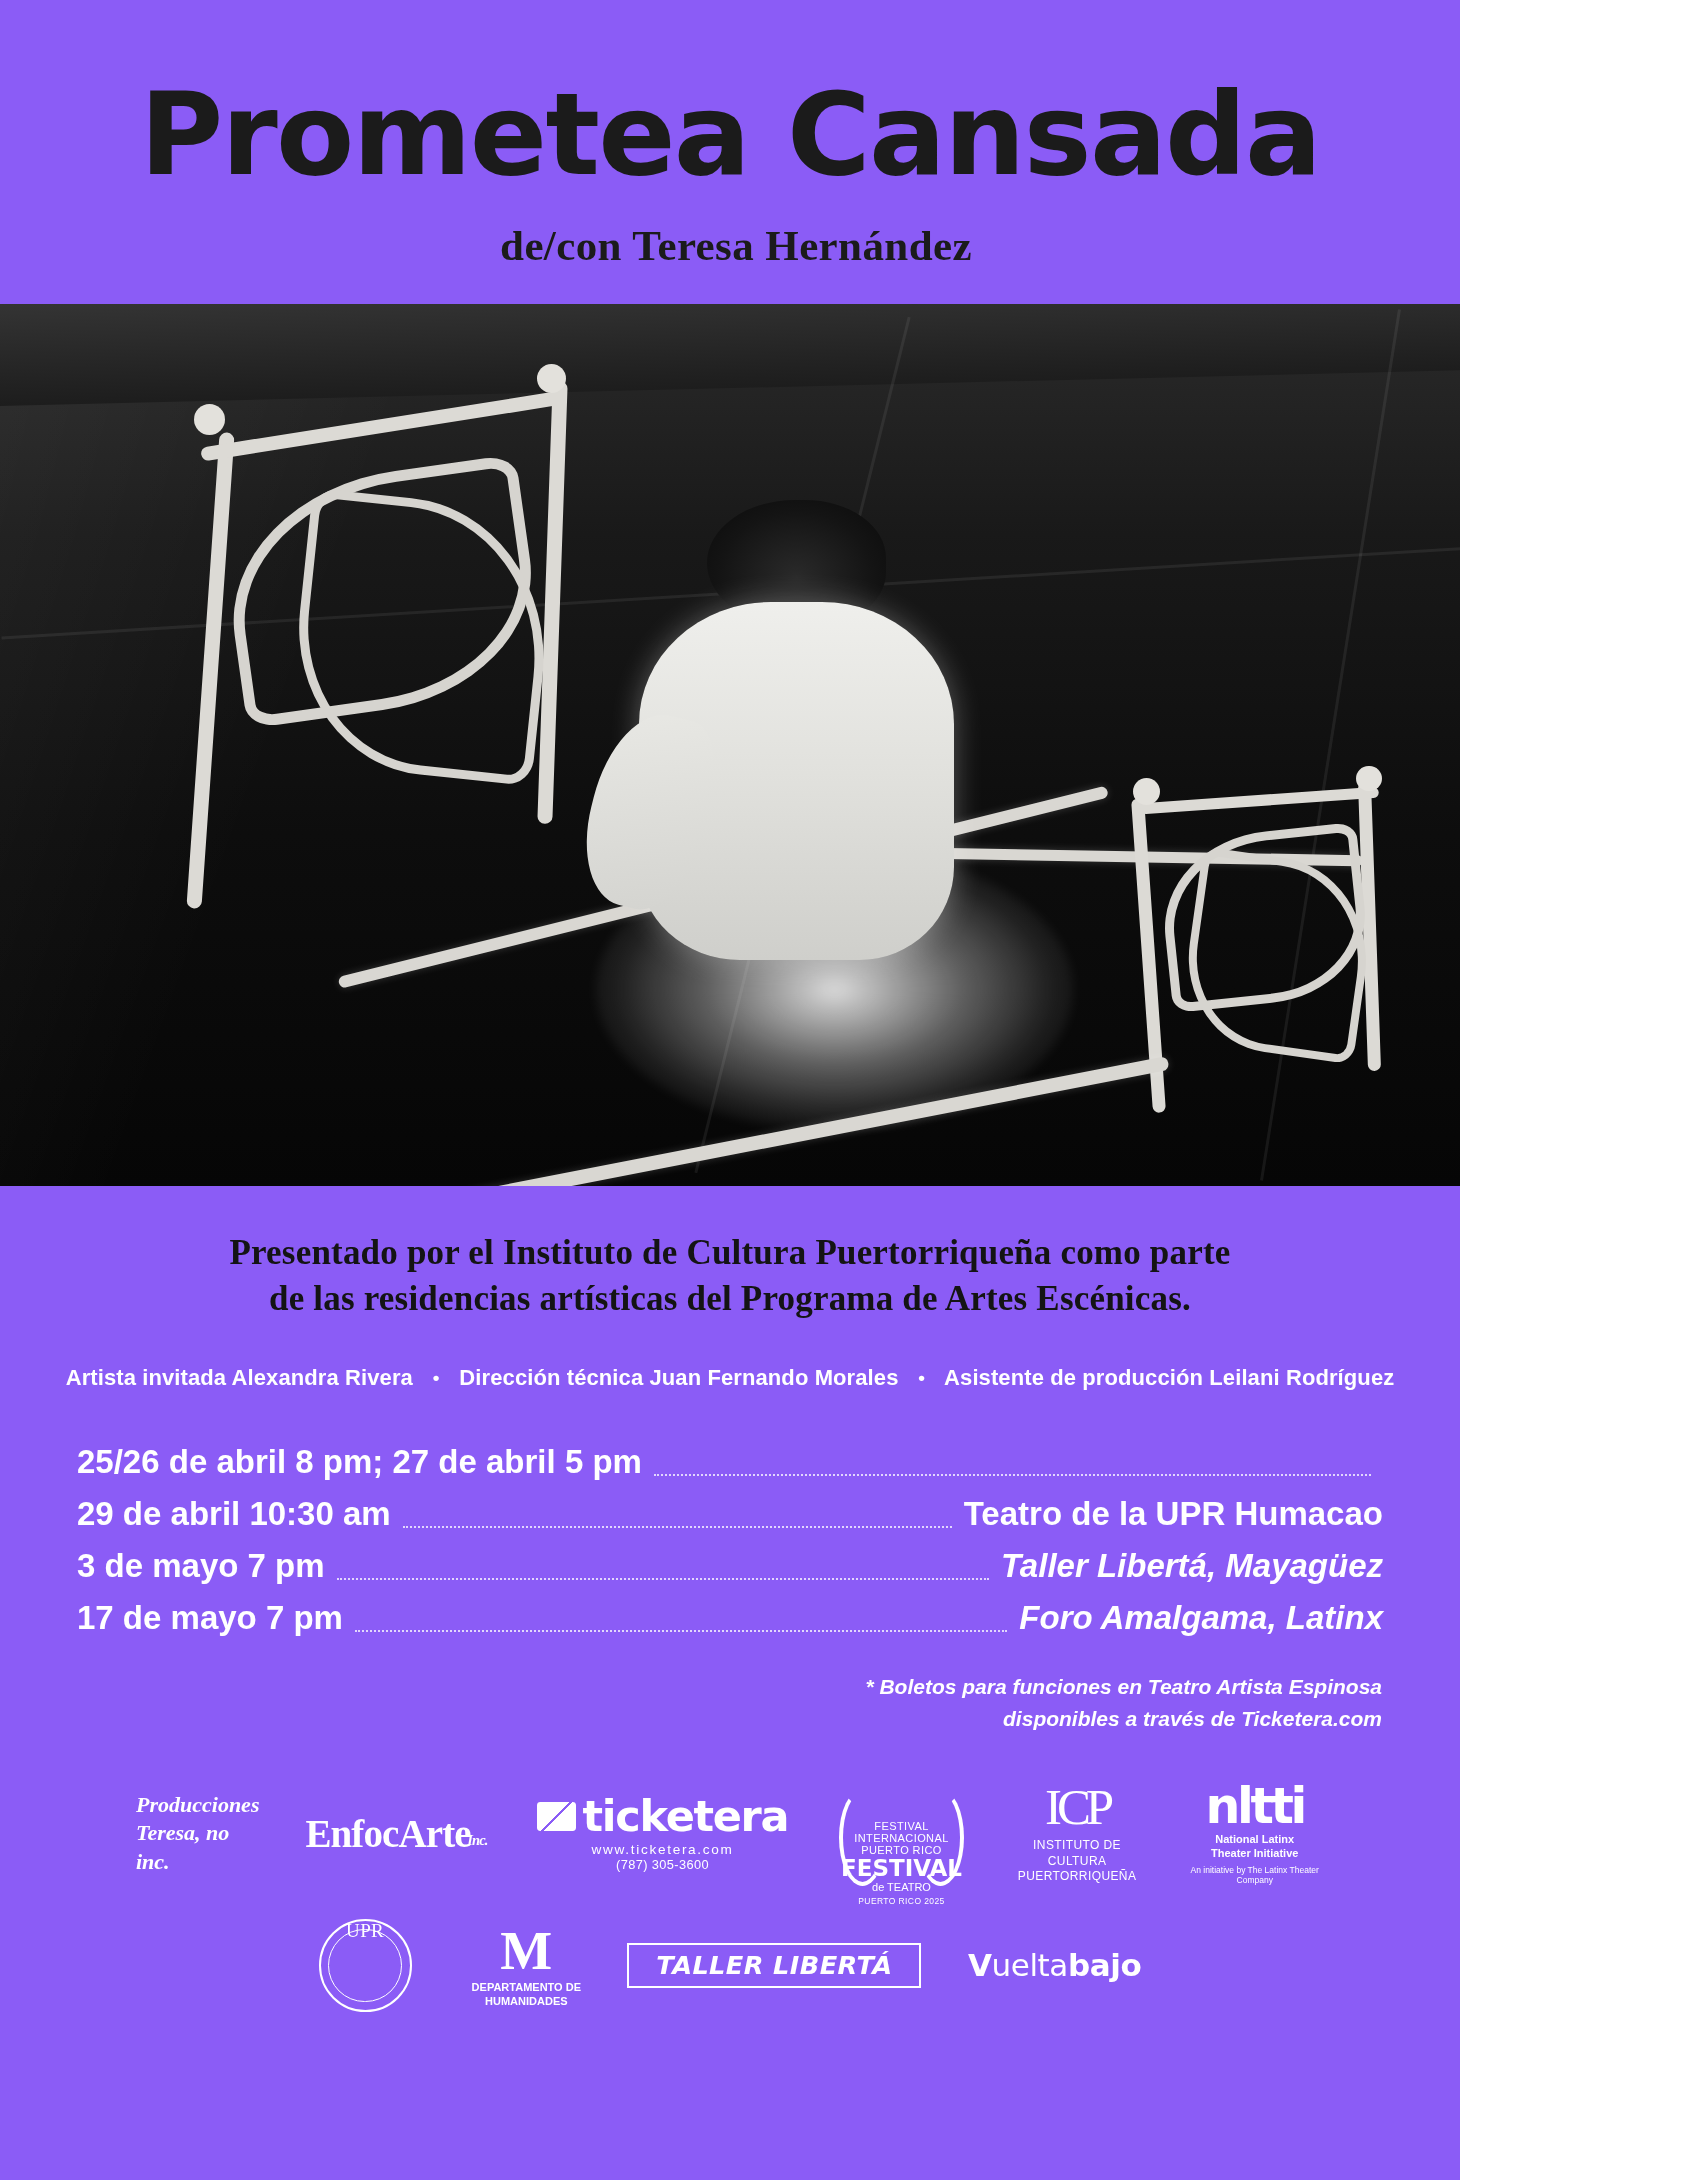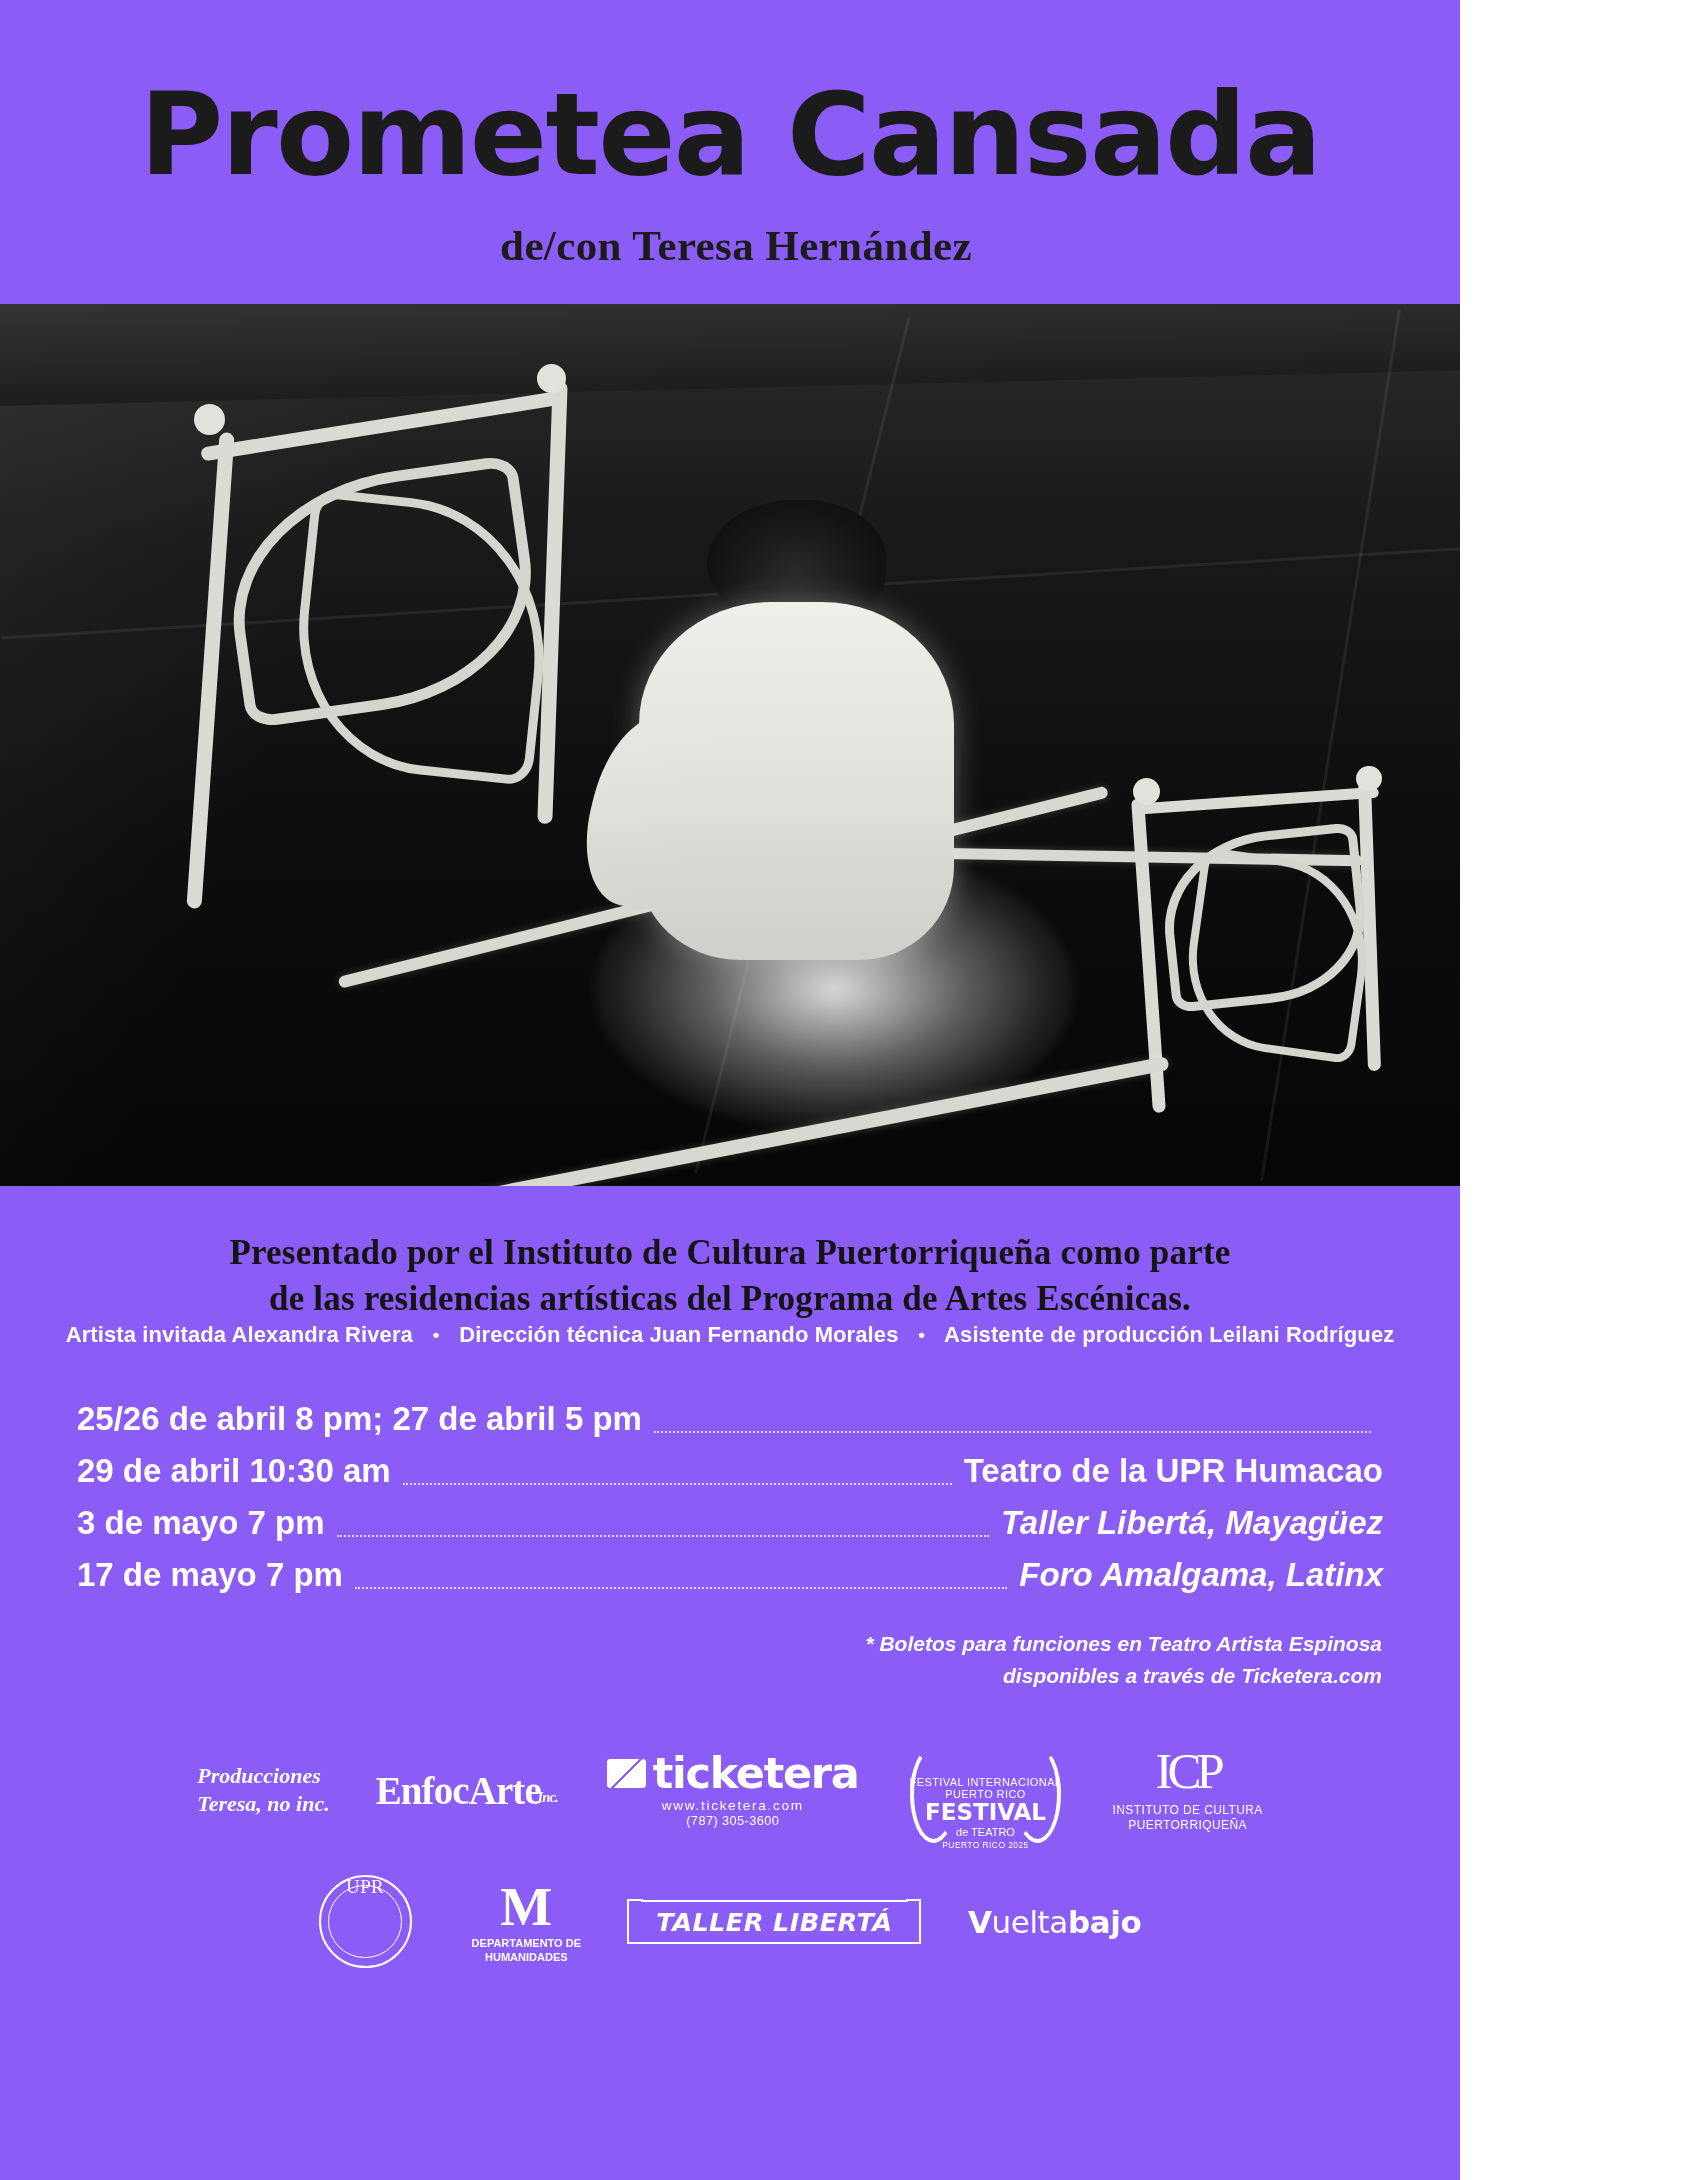--- a/index.html
+++ b/index.html
@@ -152,20 +152,21 @@
     color: #141414;
     margin: 44px 0 0 0;
     letter-spacing: 0.2px;
   }
   .credits {
     text-align: center;
     color: #ffffff;
     font-family: "Liberation Sans", sans-serif;
     font-weight: bold;
     font-size: 22px;
+    margin-top: 43px;
     letter-spacing: 0.1px;
   }
   .credits .sep { padding: 0 13.6px; font-size: 19px; vertical-align: 1.7px; }
 
   
   .schedule {
     margin: 48px 43px 0 43px;
   }
   .sched-row {
     display: flex;
@@ -442,20 +443,28 @@
       </div>
 
       <div class="logo logo-icp">
         <div class="icp-mark">ICP</div>
         <div class="icp-text">
           <div>INSTITUTO DE CULTURA</div>
           <div>PUERTORRIQUEÑA</div>
         </div>
       </div>
 
+      <div class="logo logo-nltti">
+        <div class="nltti-mark">nltti</div>
+        <div class="nltti-text">
+          <div>National Latinx</div>
+          <div>Theater Initiative</div>
+        </div>
+        <div class="nltti-sub">An initiative by The Latinx Theater Company</div>
+      </div>
 
     </div>
 
     <div class="logos-row second">
 
       <div class="logo logo-upr">
         <div class="upr-seal">
           <span class="upr-inner">UPR</span>
         </div>
       </div>

